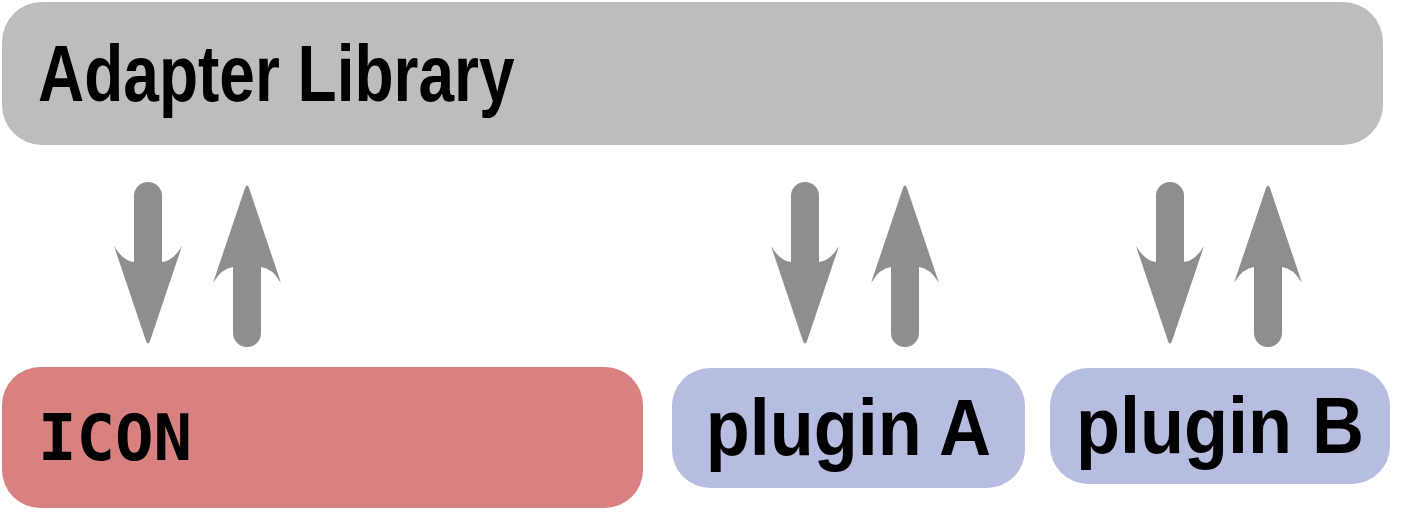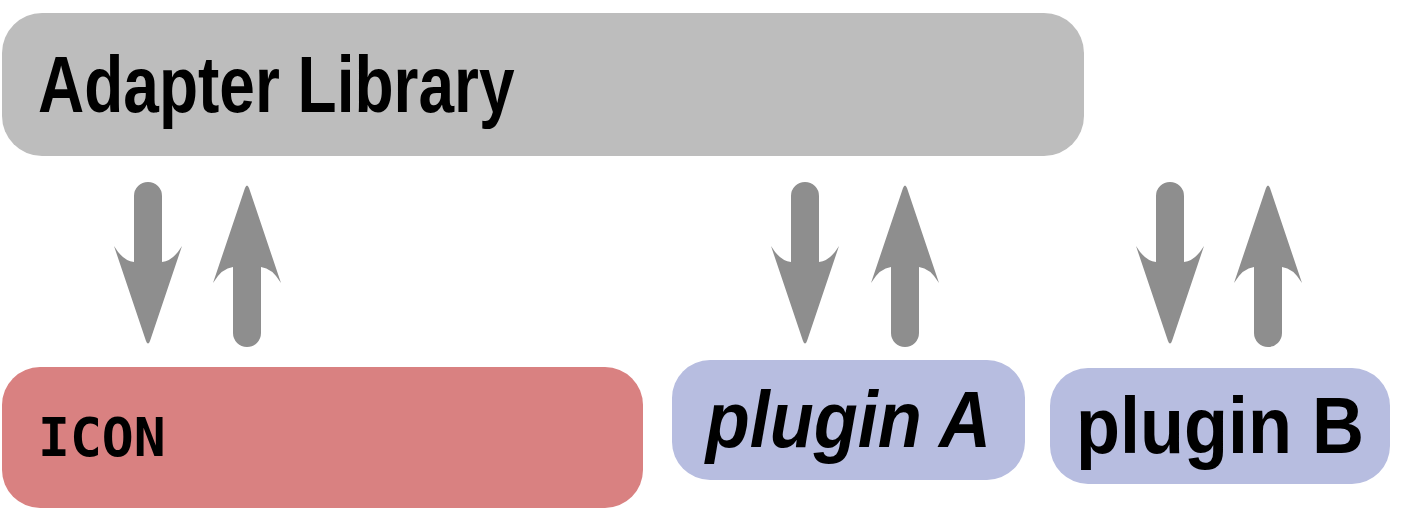--- a/index.html
+++ b/index.html
@@ -22,22 +22,22 @@
   }
   .box {
     position: absolute;
     display: flex;
     align-items: center;
     color: var(--text);
     font-weight: bold;
     white-space: nowrap;
   }
   .library-box {
-    left: 2px; top: 13px;
-    width: 1082px; height: 143px;
+    left: 2px; top: 2px;
+    width: 1381px; height: 143px;
     background: var(--library-box);
     border-radius: 40px;
     padding-left: 36px;
     justify-content: flex-start;
   }
   .library-label {
     font-size: 80px;
     line-height: 1;
     transform: scaleX(0.80);
     transform-origin: left center;
@@ -47,29 +47,28 @@
   }
   .node-icon {
     left: 2px; top: 367px;
     width: 641px; height: 141px;
     background: var(--icon-box);
     padding-left: 36px;
     justify-content: flex-start;
   }
   .icon-label {
     font-family: "DejaVu Sans Mono", monospace;
-    font-size: 53px;
+    font-size: 64px;
     line-height: 1;
   }
   .node-plugin-a {
-    left: 672px; top: 360px;
+    left: 672px; top: 368px;
     width: 353px; height: 120px;
     background: var(--plugin-box);
     justify-content: center;
-    font-style: italic;
   }
   .node-plugin-b {
     left: 1050px; top: 368px;
     width: 340px; height: 116px;
     background: var(--plugin-box);
     justify-content: center;
   }
   .plugin-label {
     font-size: 80px;
     line-height: 1;

